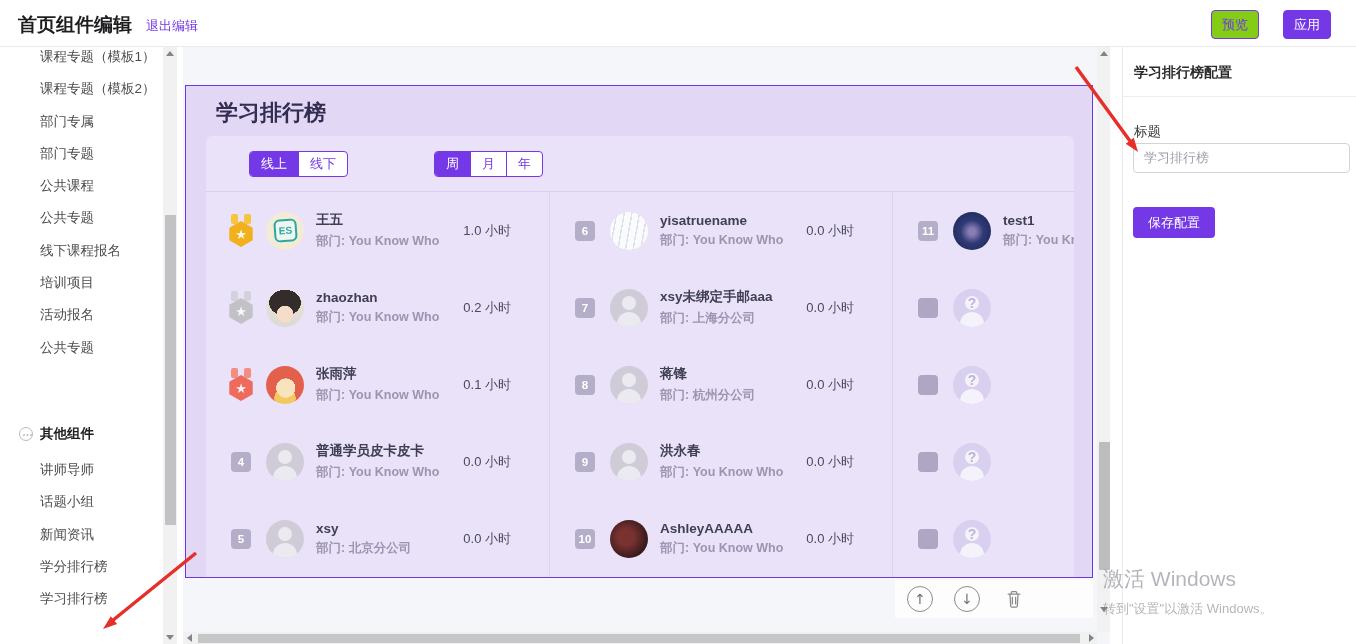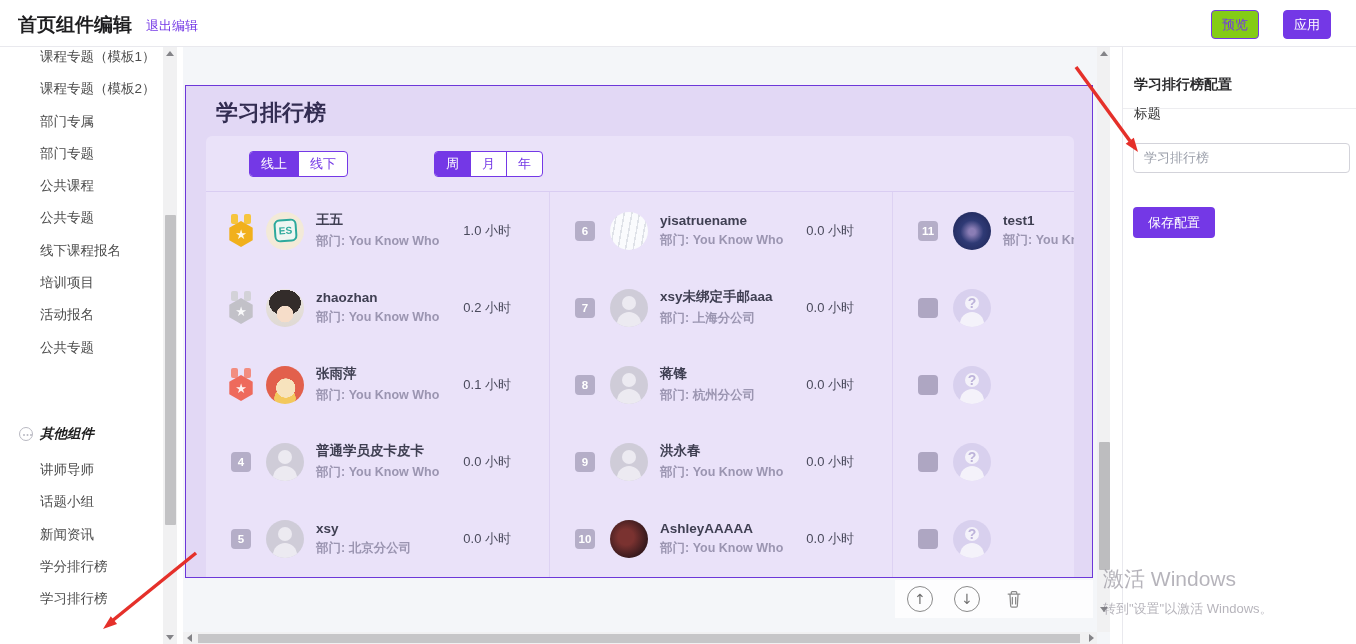--- a/index.html
+++ b/index.html
@@ -21,21 +21,21 @@
   .btn-apply { left:1283px; width:48px; background:var(--accent); border:1px solid var(--accent); color:#fff; }
 
   
   .sidebar { position:absolute; left:0; top:47px; width:183px; height:597px; background:#fff; overflow:hidden; }
   .side-list { position:absolute; left:0; width:160px; }
   #sidebar-list { top:-6px; }
   #sidebar-other-list { top:403px; margin-top:4px; }
   .side-item { height:32.3px; line-height:32.3px; padding-left:40px; font-size:13.5px; color:#4c4c4c;
     white-space:nowrap; cursor:pointer; }
   .side-section { position:absolute; left:0; top:371px; width:160px; height:32px; line-height:32px; }
-  .side-section .sec-label { padding-left:40px; font-size:13.5px; font-weight:bold; color:#1f1f1f;font-style:italic; }
+  .side-section .sec-label { padding-left:40px; font-size:13.5px; font-weight:bold; color:#1f1f1f; }
   .other-icon { position:absolute; left:19px; top:9px; width:14px; height:14px; border:1px solid #b9b9c2;
     border-radius:50%; }
   .other-icon::before { content:""; position:absolute; left:2.5px; top:5.5px; width:2px; height:2px;
     background:#b9b9c2; border-radius:50%; box-shadow:3.5px 0 0 #b9b9c2, 7px 0 0 #b9b9c2; }
 
   
   .v-scrollbar { position:absolute; background:#f1f1f2; }
   .sb-arrow { position:absolute; left:0; width:100%; height:13px; display:flex; align-items:center; justify-content:center; cursor:pointer; }
   .tri-up { width:0; height:0; border-left:4px solid transparent; border-right:4px solid transparent; border-bottom:5px solid #848488; }
   .tri-down { width:0; height:0; border-left:4px solid transparent; border-right:4px solid transparent; border-top:5px solid #848488; }
@@ -117,23 +117,23 @@
   .comp-toolbar { position:absolute; left:712px; top:533px; width:198px; height:38px; background:#fdfdfe;
     display:flex; align-items:center; padding-left:12px; gap:21px; }
   .tool-btn { width:26px; height:26px; border-radius:50%; border:1.3px solid #8a8a8a; background:transparent;
     color:#6f6f6f; font-size:14px; line-height:1; display:flex; align-items:center; justify-content:center; cursor:pointer;
     font-family:"DejaVu Sans", sans-serif; }
   .tool-btn.trash { border:none; width:26px; }
 
   
   .config { position:absolute; left:1122px; top:47px; width:234px; height:597px; background:#fff;
     border-left:1px solid #e9e9ee; }
-  .config-header { position:absolute; left:0; top:12px; width:100%; height:50px; border-bottom:1px solid #ededf0; }
+  .config-header { position:absolute; left:0; top:0; width:100%; height:50px; border-bottom:1px solid #ededf0; }
   .config-title { position:absolute; left:11px; top:17px; font-size:14px; font-weight:bold; color:#2c2c2e; }
-  .field-label { position:absolute; left:11px; top:58px; font-size:13.5px; color:#333; }
+  .field-label { position:absolute; left:11px; top:76px; font-size:13.5px; color:#333; }
   .title-input { position:absolute; left:10px; top:96px; width:217px; height:30px; border:1px solid #d3d3da;
     border-radius:4px; padding:0 10px; font-size:13px; color:#9ca0ab; background:#fff; outline:none;
     font-family:"Liberation Sans", sans-serif; }
   .save-btn { position:absolute; left:10px; top:160px; width:82px; height:31px; background:var(--accent);
     color:#fff; border:none; border-radius:4px; font-size:13px; cursor:pointer; font-family:"Liberation Sans", sans-serif; }
 
   
   .watermark { position:absolute; left:1103px; top:565px; z-index:20; color:rgba(122,119,132,.55); pointer-events:none; }
   .wm1 { font-size:21px; }
   .wm2 { font-size:13px; margin-top:7px; }

